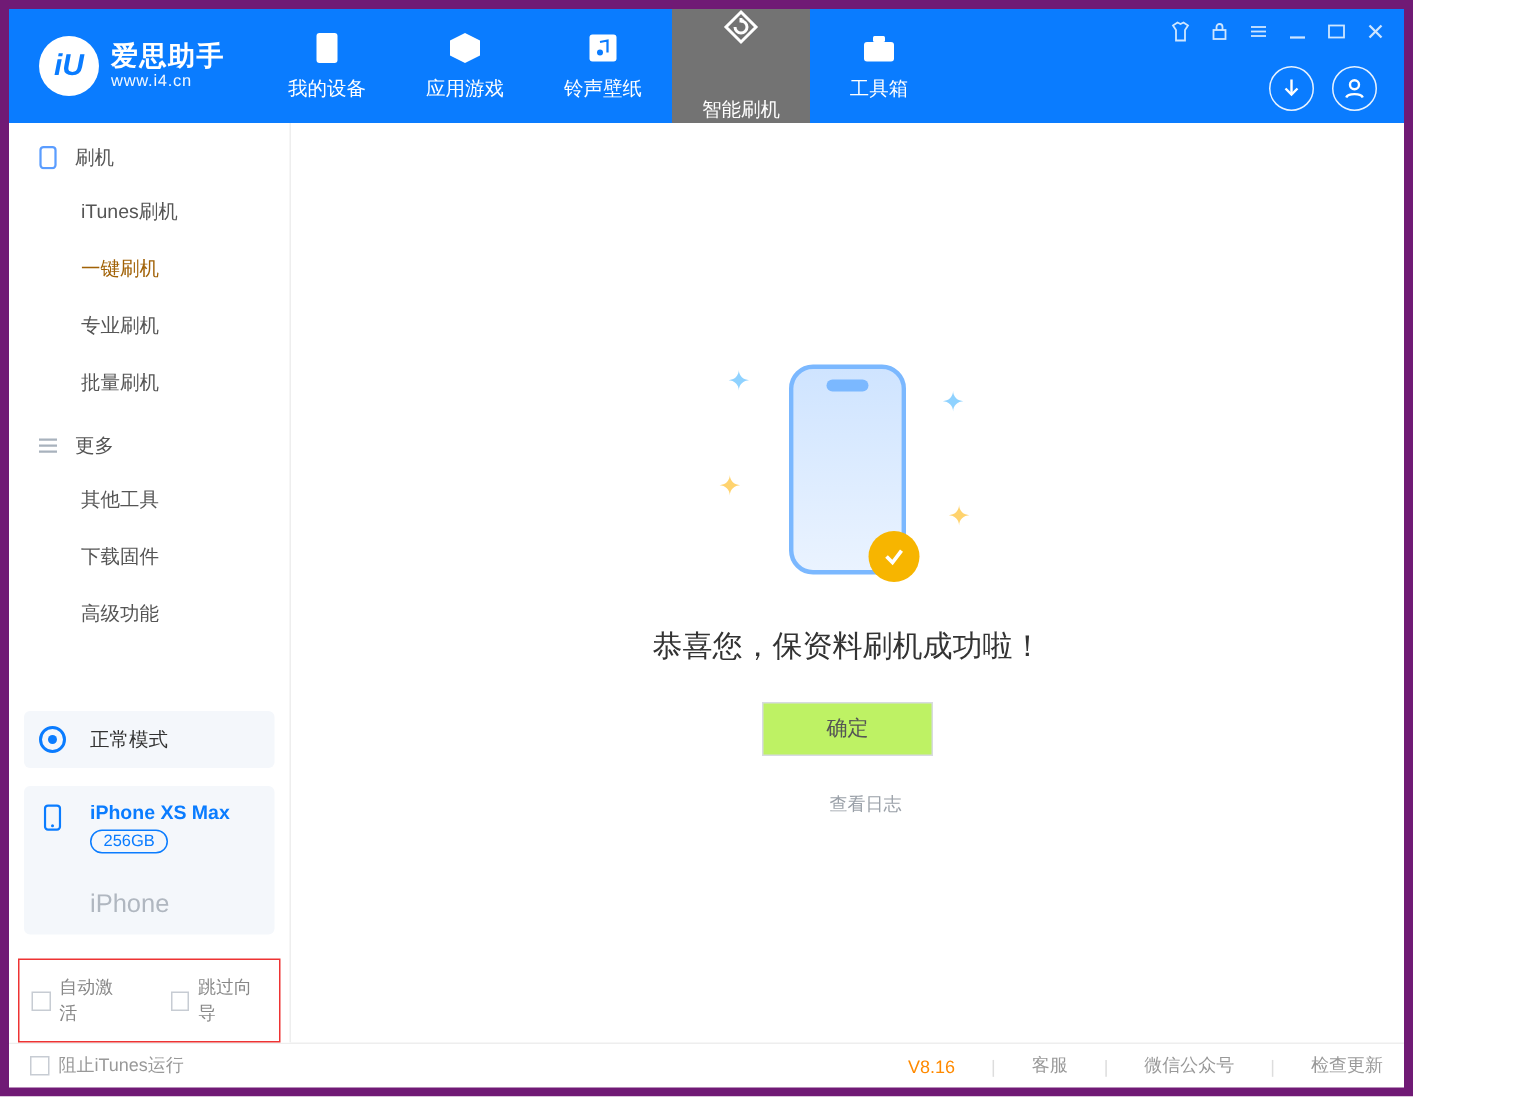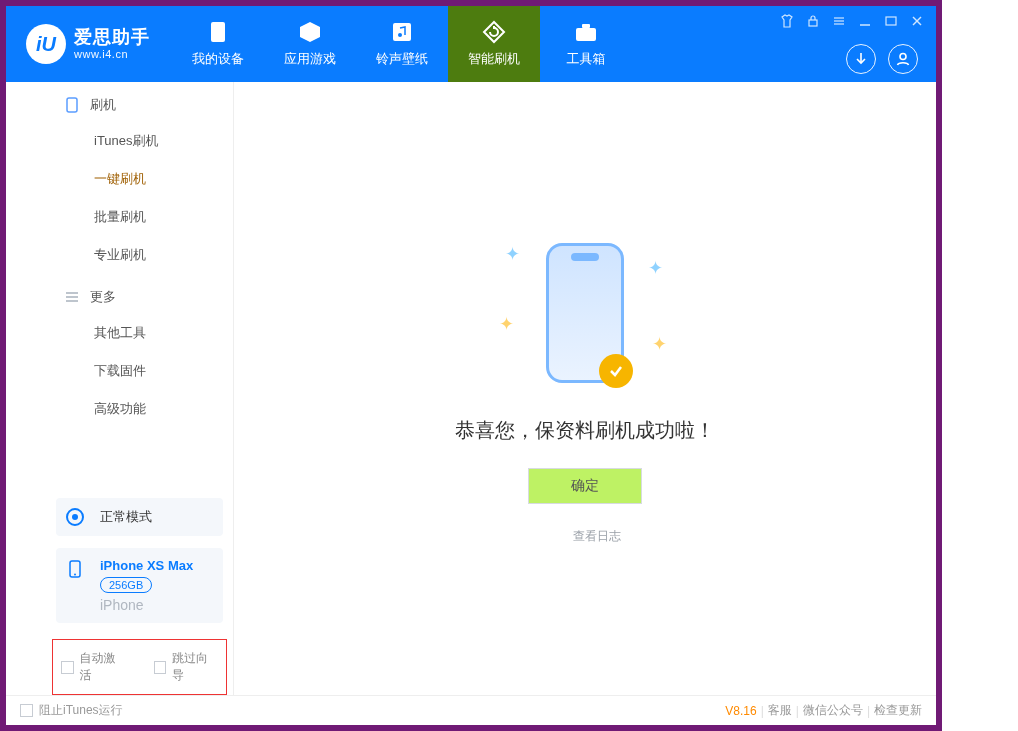--- a/index.html
+++ b/index.html
@@ -60,21 +60,22 @@
     flex-direction: column;
     align-items: center;
     justify-content: center;
     gap: 6px;
     color: #fff;
     font-size: 13px;
     cursor: pointer;
     position: relative;
   }
   .nav-item.active {
-    background: #4d7c0f;
+    background: #737373;
+    justify-content: space-between;
   }
   .nav-icon {
     width: 24px;
     height: 24px;
     display: flex;
     align-items: center;
     justify-content: center;
   }
   .nav-icon svg { stroke: #fff; fill: none; }
   .nav-icon.fill svg { fill: #fff; stroke: none; }
@@ -112,21 +113,20 @@
     justify-content: center;
     cursor: pointer;
   }
   .circ-btn svg { stroke: #fff; }
 
   
   .body {
     flex: 1;
     display: flex;
     min-height: 0;
-    padding-left: 40px;
   }
   .sidebar {
     width: 188px;
     border-right: 1px solid #eee;
     display: flex;
     flex-direction: column;
     background: #fff;
     position: relative;
   }
   .side-group-head {
@@ -168,21 +168,21 @@
   .device-info .phone-ico {
     width: 18px; height: 18px; display:flex; align-items:center; justify-content:center;
     margin-top: 2px;
   }
   .device-info .dev-text { display:flex; flex-direction:column; gap:4px; }
   .dev-name { color:#0a7cff; font-weight:600; font-size:13px; }
   .dev-badge {
     display:inline-block; border:1px solid #0a7cff; color:#0a7cff; font-size:11px;
     padding: 1px 8px; border-radius: 10px; width: fit-content;
   }
-  .dev-type { color:#b0b7c0; font-size:14px; }
+  .dev-type { color:#b0b7c0; font-size:17px;margin-top:20px; }
 
   .sidebar-bottom {
     border: 1.5px solid #e33;
     margin: 10px 6px 0 6px;
     padding: 10px 8px;
     display: flex;
     gap: 28px;
     align-items: center;
   }
   .chk {
@@ -253,21 +253,21 @@
   .footer {
     height: 30px;
     border-top: 1px solid #eee;
     display:flex;
     align-items:center;
     padding: 0 14px;
     font-size:12px;
     color:#999;
   }
   .footer .chk { color:#999; }
-  .footer .right { margin-left:auto; display:flex; align-items:center; gap:4px; }
+  .footer .right { margin-left:auto; display:flex; align-items:center; gap:24px; }
   .footer .ver { color:#ff8a00; }
   .footer .sep { color:#ddd; }
   .footer .link { cursor:pointer; }
 </style>
 </head>
 <body>
 
 <div class="window">
 
   <div class="header">
@@ -384,22 +384,22 @@
       <div class="side-group-head">
         <span class="ico">
           <svg width="12" height="16" viewBox="0 0 12 16" fill="none" stroke="#5b9dff" stroke-width="1.5">
               <rect x="1" y="1" width="10" height="14" rx="2"></rect>
             </svg>
         </span>
         <span>刷机</span>
       </div>
       <div class="side-item">iTunes刷机</div>
       <div class="side-item active">一键刷机</div>
+      <div class="side-item">专业刷机</div>
       <div class="side-item">批量刷机</div>
-      <div class="side-item">专业刷机</div>
 
       <div class="side-group-head">
         <span class="ico">
           <svg width="14" height="12" viewBox="0 0 14 12" stroke="#a8b2bd" stroke-width="1.5">
               <line x1="1" y1="2" x2="13" y2="2"></line>
               <line x1="1" y1="6" x2="13" y2="6"></line>
               <line x1="1" y1="10" x2="13" y2="10"></line>
             </svg>
         </span>
         <span>更多</span>

